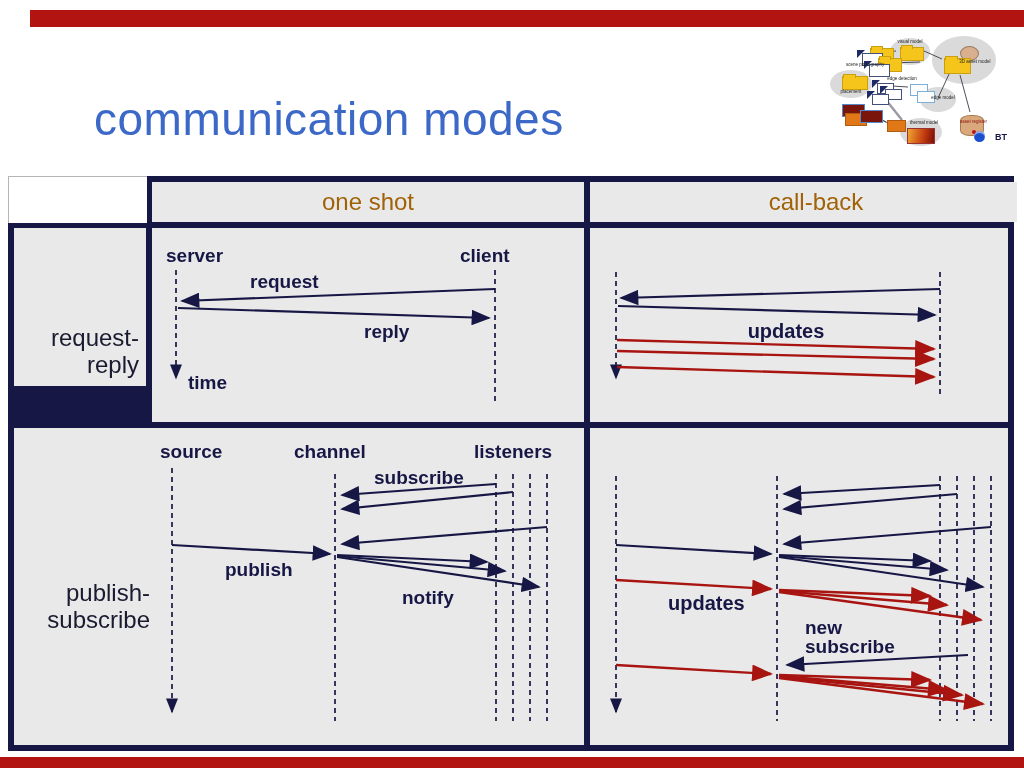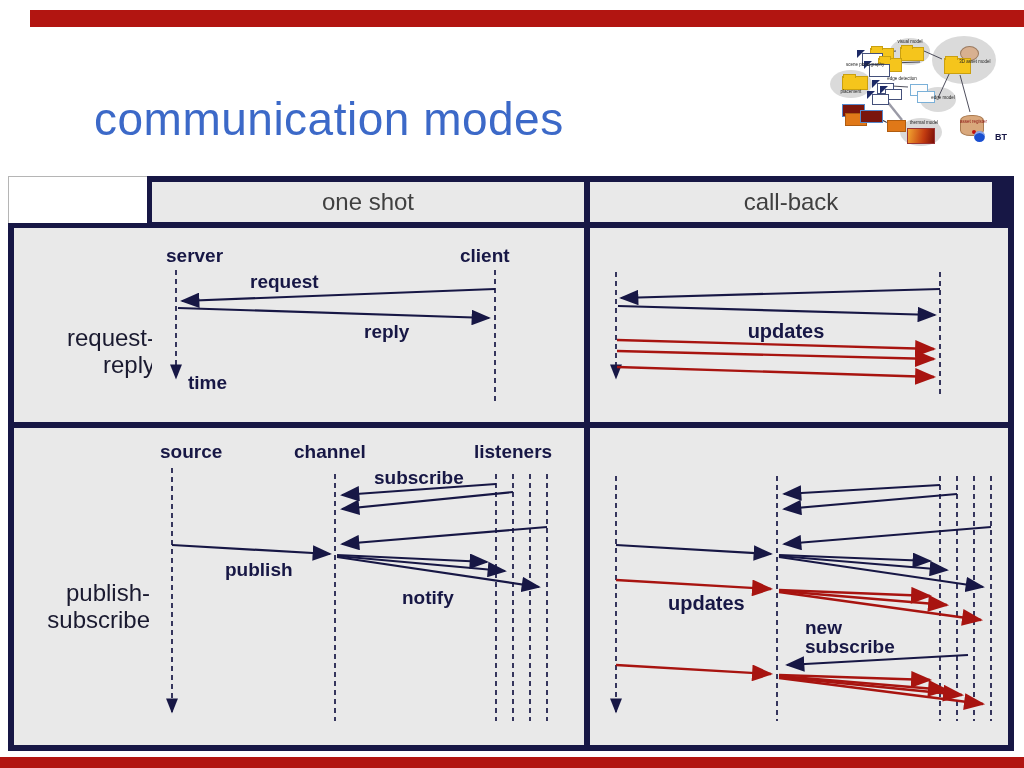--- a/index.html
+++ b/index.html
@@ -14,21 +14,21 @@
   
   .title{position:absolute;left:94px;top:92px;font-size:46px;letter-spacing:.5px;
          color:#3c69c8;white-space:nowrap;}
 
   
   .frame{position:absolute;left:8px;top:176px;width:1006px;height:575px;background:#171745;}
   .cell{position:absolute;background:#e9e9e9;}
   .corner{position:absolute;left:8px;top:176px;width:138px;height:46px;background:#fff;
           border-top:1px solid #b5b5b5;border-left:1px solid #b5b5b5;}
   .colhead{display:flex;align-items:center;justify-content:center;
-           font-size:24px;color:#404040;}
+           font-size:24px;color:#a16207;}
   .rowlabel-text{position:absolute;right:7px;text-align:right;font-size:24px;
                  line-height:27px;color:#1a1a30;}
 
   
   .diag{position:absolute;}
   .diag text{font-family:"Liberation Sans",sans-serif;font-weight:bold;fill:#171745;}
   .t19{font-size:19px;} .t20{font-size:20px;}
   .life{stroke:#171745;stroke-width:1.7;stroke-dasharray:5,4;fill:none;}
   .an{stroke:#171745;stroke-width:2.2;fill:none;}
   .ar{stroke:#a81410;stroke-width:2.4;fill:none;}
@@ -118,25 +118,25 @@
     <div class="reddot" style="left:140px;top:100px;width:4px;height:4px;"></div>
     <div class="globe" style="left:142px;top:101px;width:11px;height:11px;"></div>
   </div>
 
   <div class="frame"></div>
   <div class="corner"></div>
 
   <div class="cell colhead" style="left:152px;top:182px;width:432px;height:40px;">
     <span>one shot</span>
   </div>
-  <div class="cell colhead" style="left:590px;top:182px;width:402px;height:40px;">
+  <div class="cell colhead" style="left:590px;top:182px;width:402px;height:40px;padding-left:25px;">
     <span>call-back</span>
   </div>
 
-  <div class="cell" style="left:14px;top:228px;width:132px;height:194px;padding-left:16px;">
+  <div class="cell" style="left:14px;top:228px;width:132px;height:158px;">
     <div class="rowlabel-text" style="top:96px;">
       <div>request-</div>
       <div>reply</div>
     </div>
   </div>
   <div class="cell" style="left:152px;top:228px;width:432px;height:194px;"></div>
   <div class="cell" style="left:590px;top:228px;width:418px;height:194px;"></div>
 
   <div class="cell" style="left:14px;top:428px;width:143px;height:317px;">
     <div class="rowlabel-text" style="top:151px;">

